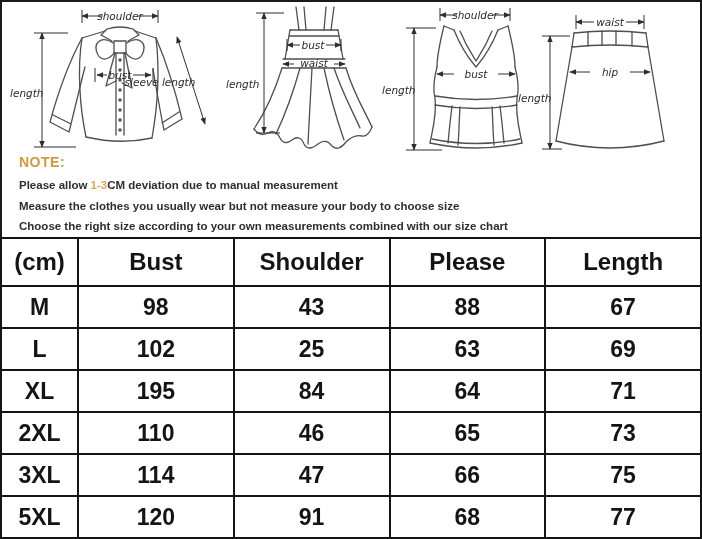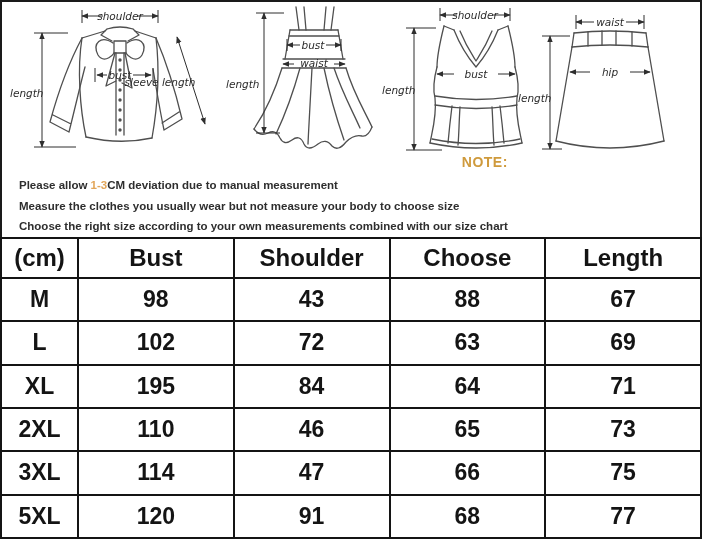--- a/index.html
+++ b/index.html
@@ -5,29 +5,29 @@
   html,body{margin:0;padding:0;background:#fff;}
   .frame{position:relative;width:702px;height:539px;background:#fff;
          font-family:"Liberation Sans",sans-serif;overflow:hidden;}
   .upper{position:absolute;top:0;left:0;width:702px;height:237px;box-sizing:border-box;
          border:2px solid #1a1a1a;border-bottom:none;background:#fff;}
   .diagram{position:absolute;}
   .gar{stroke:#4f4f4f;stroke-width:1.3;fill:none;stroke-linecap:round;stroke-linejoin:round;}
   .dim{stroke:#2e2e2e;stroke-width:1;fill:none;}
   .lbl{font:italic 10.5px "DejaVu Sans",sans-serif;fill:#2b2b2b;}
   .note{position:absolute;left:17px;top:152px;}
-  .note-h{font-size:14px;font-weight:700;color:#cf9a3c;margin:0 0 5px 0;letter-spacing:.5px;text-align:right;}
+  .note-h{font-size:14px;font-weight:700;color:#cf9a3c;margin:0 0 5px 0;letter-spacing:.5px;}
   .note p{margin:0;font-size:11.5px;font-weight:700;color:#2e2e2e;line-height:20.5px;}
   .hl{color:#e2a65a;}
   table.size-table{position:absolute;left:0;top:237px;width:702px;height:302px;
         border-collapse:collapse;table-layout:fixed;text-align:center;background:#fff;}
   .size-table th,.size-table td{border:2px solid #141414;padding:0;vertical-align:middle;}
   .size-table th{font-size:24px;font-weight:700;color:#141414;}
   .size-table td{font-size:23px;font-weight:700;color:#141414;}
-  .size-table thead tr{height:40px;}
+  .size-table thead tr{height:48px;}
 </style>
 </head>
 <body>
 
 <div class="frame">
 
   <div class="upper">
 
     <svg class="diagram" style="left:8px;top:2px" width="215" height="152" viewBox="0 0 215 152">
       <defs>
@@ -176,36 +176,36 @@
         <col style="width:22.25%">
         <col style="width:22.25%">
         <col style="width:22.25%">
         <col style="width:22.25%">
     </colgroup>
     <thead>
       <tr>
         <th>(cm)</th>
         <th>Bust</th>
         <th>Shoulder</th>
-        <th>Choose</th>
+        <th>Please</th>
         <th>Length</th>
       </tr>
     </thead>
     <tbody>
       <tr>
         <td>M</td>
         <td>98</td>
         <td>43</td>
         <td>88</td>
         <td>67</td>
       </tr>
       <tr>
         <td>L</td>
         <td>102</td>
-        <td>72</td>
+        <td>25</td>
         <td>63</td>
         <td>69</td>
       </tr>
       <tr>
         <td>XL</td>
         <td>195</td>
         <td>84</td>
         <td>64</td>
         <td>71</td>
       </tr>

